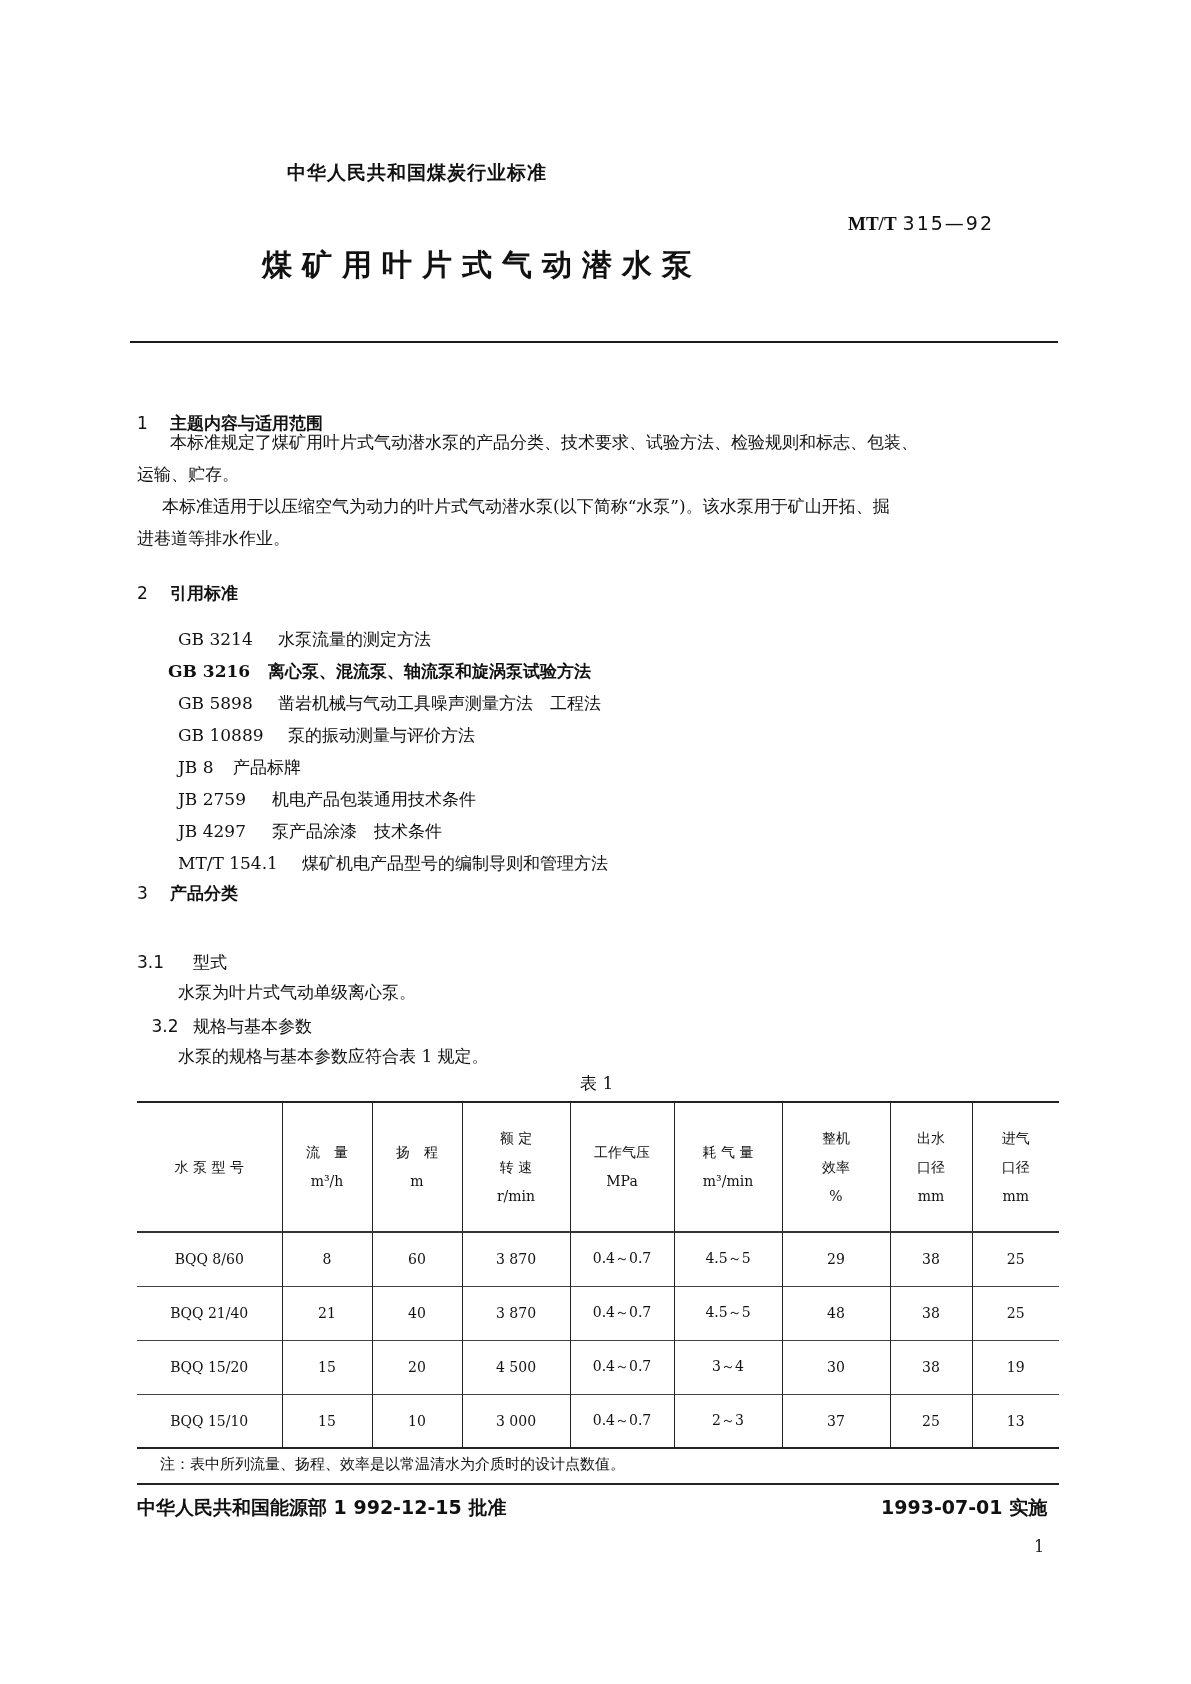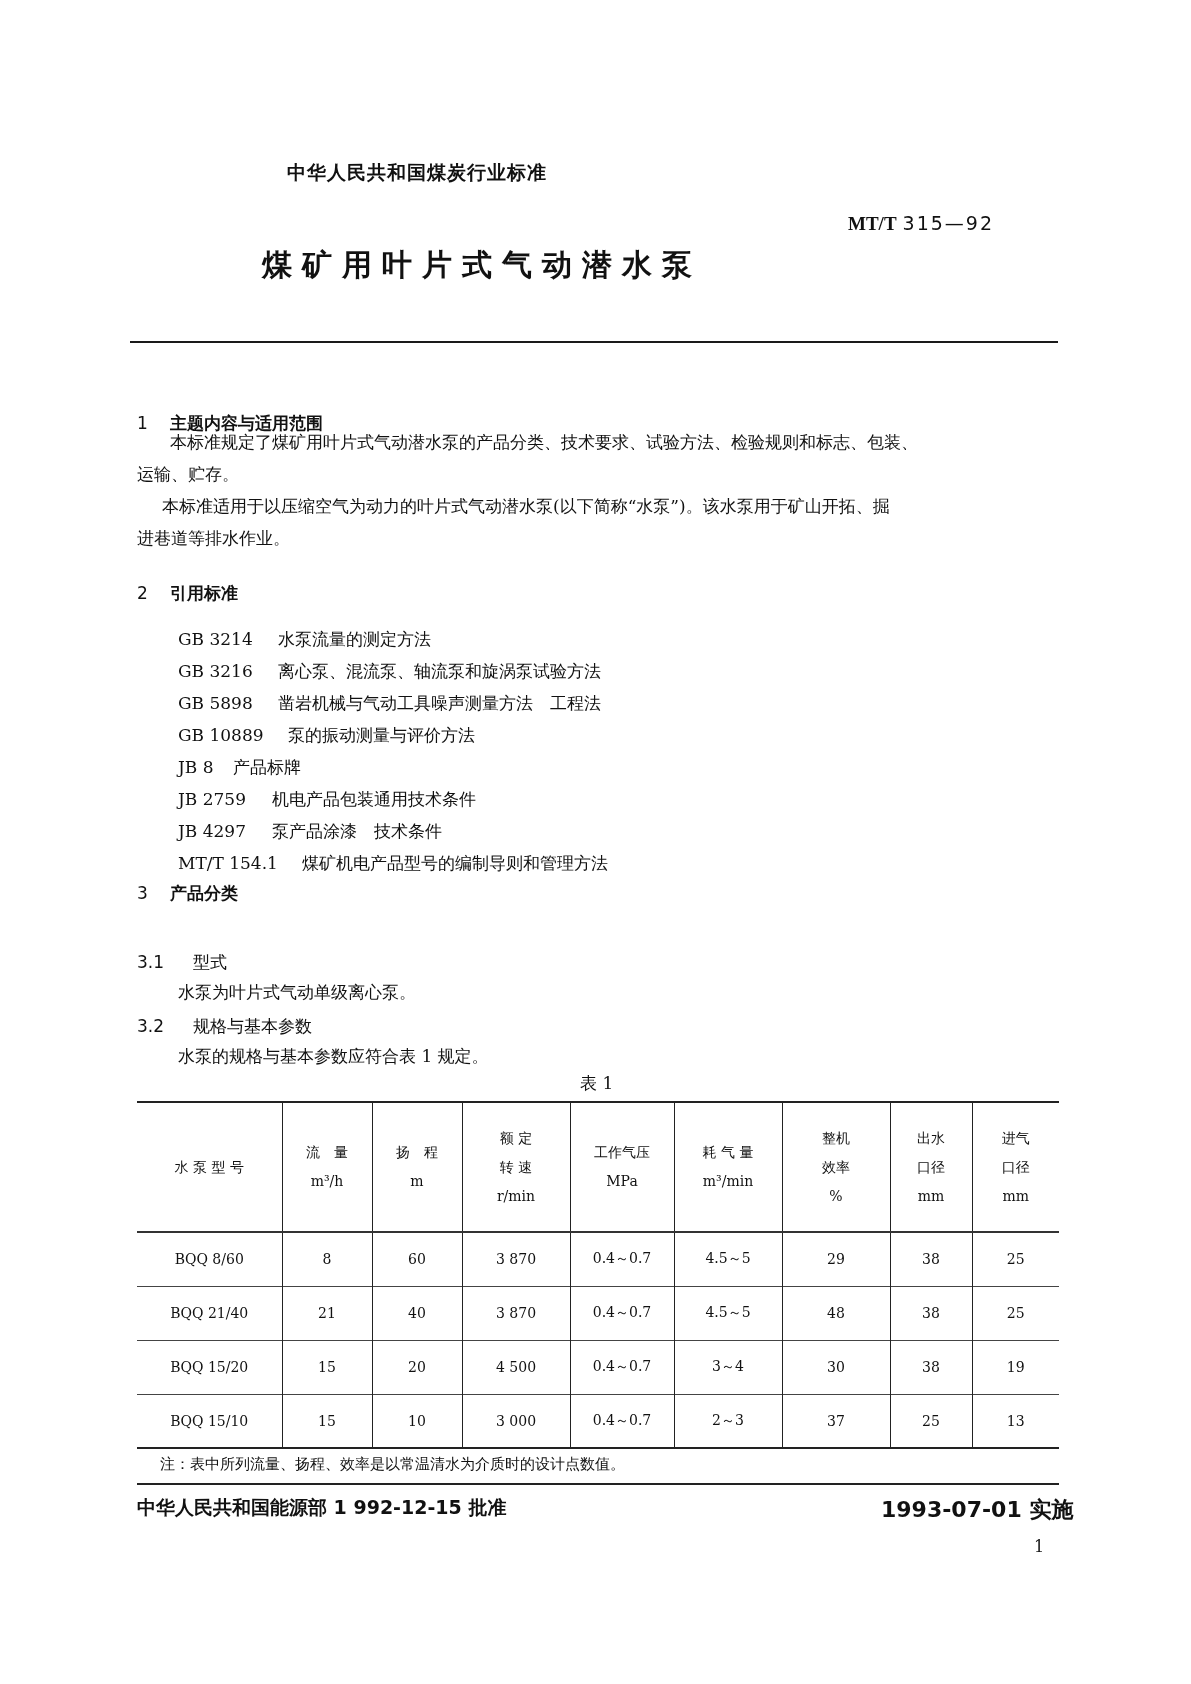--- a/index.html
+++ b/index.html
@@ -30,21 +30,21 @@
     border-left: 1.5px solid #222; text-align: center; padding: 0; font-weight: normal;
   }
   #table1 th:first-child, #table1 td:first-child { border-left: none; }
   #table1 thead tr { height: 130px; border-top: 2px solid #222; border-bottom: 2px solid #333; }
   #table1 tbody tr { height: 54px; border-bottom: 1.5px solid #444; }
   #table1 tbody tr:last-child { border-bottom: 2px solid #222; }
   #table1 th div { line-height: 29px; }
   #table-note { left: 160px; top: 1455px; font-size: 15px; }
   #note-rule { left: 137px; top: 1483px; width: 922px; height: 2px; background: #222; }
   #approval { left: 137px; top: 1495px; font-size: 19px; }
-  #effective { left: 881px; top: 1495px; font-size: 22px; }
+  #effective { left: 881px; top: 1495px; font-size: 19px; }
   #page-number { left: 1034px; top: 1537px; font-size: 16px; }
 </style>
 </head>
 <body>
 
 <div id="doc-header" class="abs hei">中华人民共和国煤炭行业标准</div>
 <div id="std-number" class="abs">
   <span class="mt">MT/T</span>
   <span class="num">315—92</span>
 </div>
@@ -56,36 +56,36 @@
 </div>
 <div class="abs para song" style="left:170px; top:426px;">本标准规定了煤矿用叶片式气动潜水泵的产品分类、技术要求、试验方法、检验规则和标志、包装、</div>
 <div class="abs para song" style="left:137px; top:458px;">运输、贮存。</div>
 <div class="abs para song" style="left:162px; top:490px;">本标准适用于以压缩空气为动力的叶片式气动潜水泵(以下简称“水泵”)。该水泵用于矿山开拓、掘</div>
 <div class="abs para song" style="left:137px; top:522px;">进巷道等排水作业。</div>
 
 <div class="abs sec-heading hei" style="left:137px; top:582px;">
   <span class="num">2</span><span>引用标准</span>
 </div>
 <div class="abs ref song" style="left:178px; top:628px;"><span class="code" style="width:100px">GB 3214</span><span>水泵流量的测定方法</span></div>
-<div class="abs ref song" style="left:178px; top:660px;"><span class="code" style="width:100px">GB 3216</span><span>离心泵、混流泵、轴流泵和旋涡泵试验方法</span></div>
+<div class="abs ref song" style="left:168px; top:660px;font-weight:bold;"><span class="code" style="width:100px">GB 3216</span><span>离心泵、混流泵、轴流泵和旋涡泵试验方法</span></div>
 <div class="abs ref song" style="left:178px; top:692px;"><span class="code" style="width:100px">GB 5898</span><span>凿岩机械与气动工具噪声测量方法　工程法</span></div>
 <div class="abs ref song" style="left:178px; top:724px;"><span class="code" style="width:110px">GB 10889</span><span>泵的振动测量与评价方法</span></div>
 <div class="abs ref song" style="left:178px; top:756px;"><span class="code" style="width:55px">JB 8</span><span>产品标牌</span></div>
 <div class="abs ref song" style="left:178px; top:788px;"><span class="code" style="width:94px">JB 2759</span><span>机电产品包装通用技术条件</span></div>
 <div class="abs ref song" style="left:178px; top:820px;"><span class="code" style="width:94px">JB 4297</span><span>泵产品涂漆　技术条件</span></div>
 <div class="abs ref song" style="left:178px; top:852px;"><span class="code" style="width:124px">MT/T 154.1</span><span>煤矿机电产品型号的编制导则和管理方法</span></div>
 
 <div class="abs sec-heading hei" style="left:137px; top:882px;">
   <span class="num">3</span><span>产品分类</span>
 </div>
 <div class="abs sec-heading song" style="left:137px; top:951px;">
   <span class="num" style="width:56px">3.1</span><span>型式</span>
 </div>
 <div class="abs para song" style="left:178px; top:976px;">水泵为叶片式气动单级离心泵。</div>
-<div class="abs sec-heading song" style="left:137px; top:1015px;">
+<div class="abs sec-heading song" style="left:137px; top:1015px;text-align:center;">
   <span class="num" style="width:56px">3.2</span><span>规格与基本参数</span>
 </div>
 <div class="abs para song" style="left:178px; top:1040px;">水泵的规格与基本参数应符合表 1 规定。</div>
 
 <div id="table1-caption" class="abs song">表 1</div>
 <table id="table1" class="abs song">
   <colgroup>
     <col style="width:145px">
       <col style="width:90px">
       <col style="width:90px">

